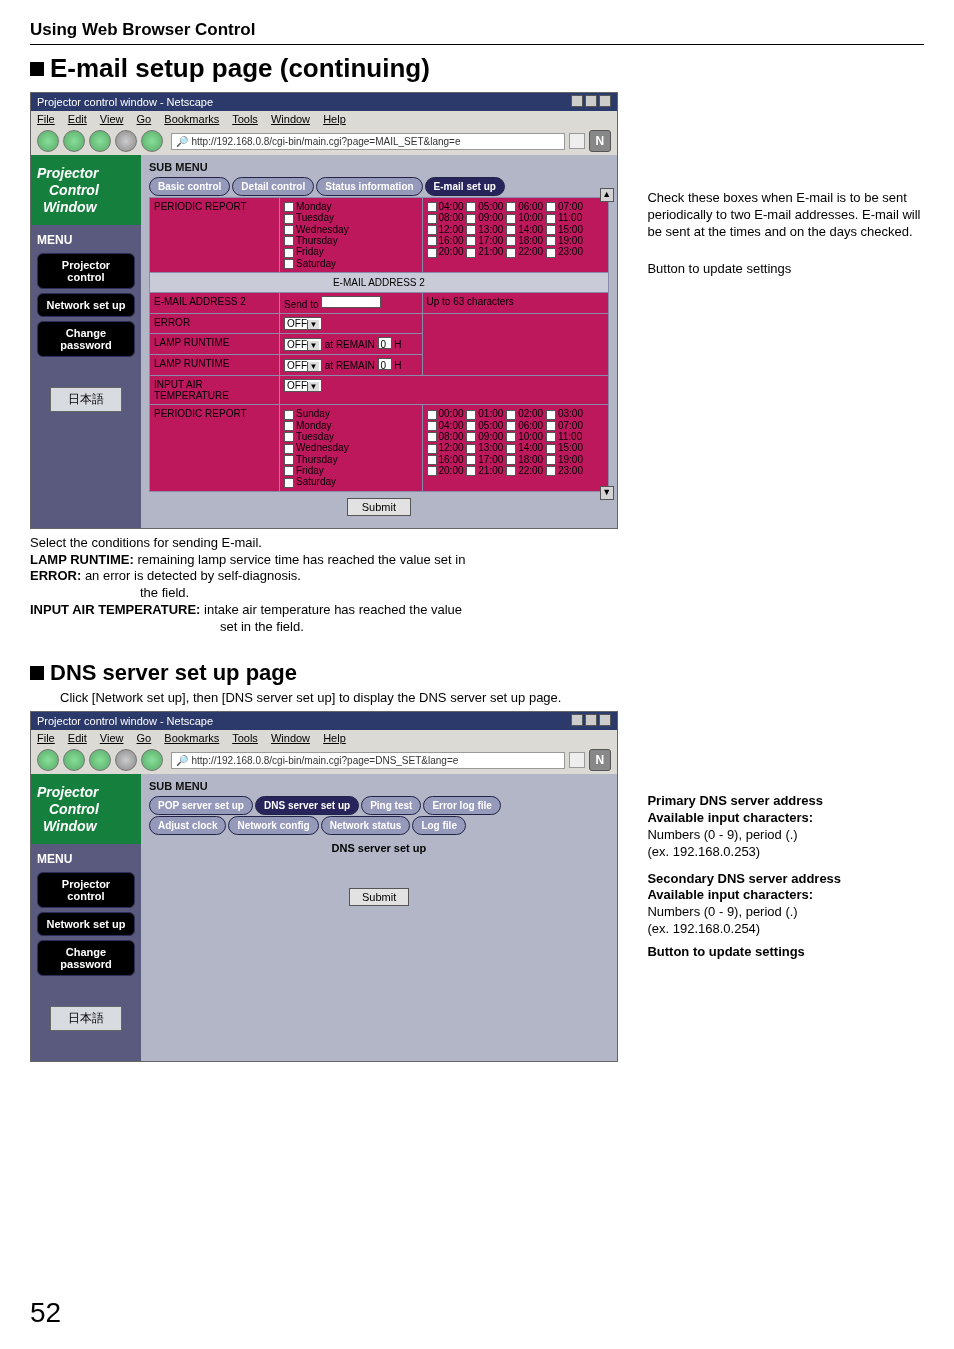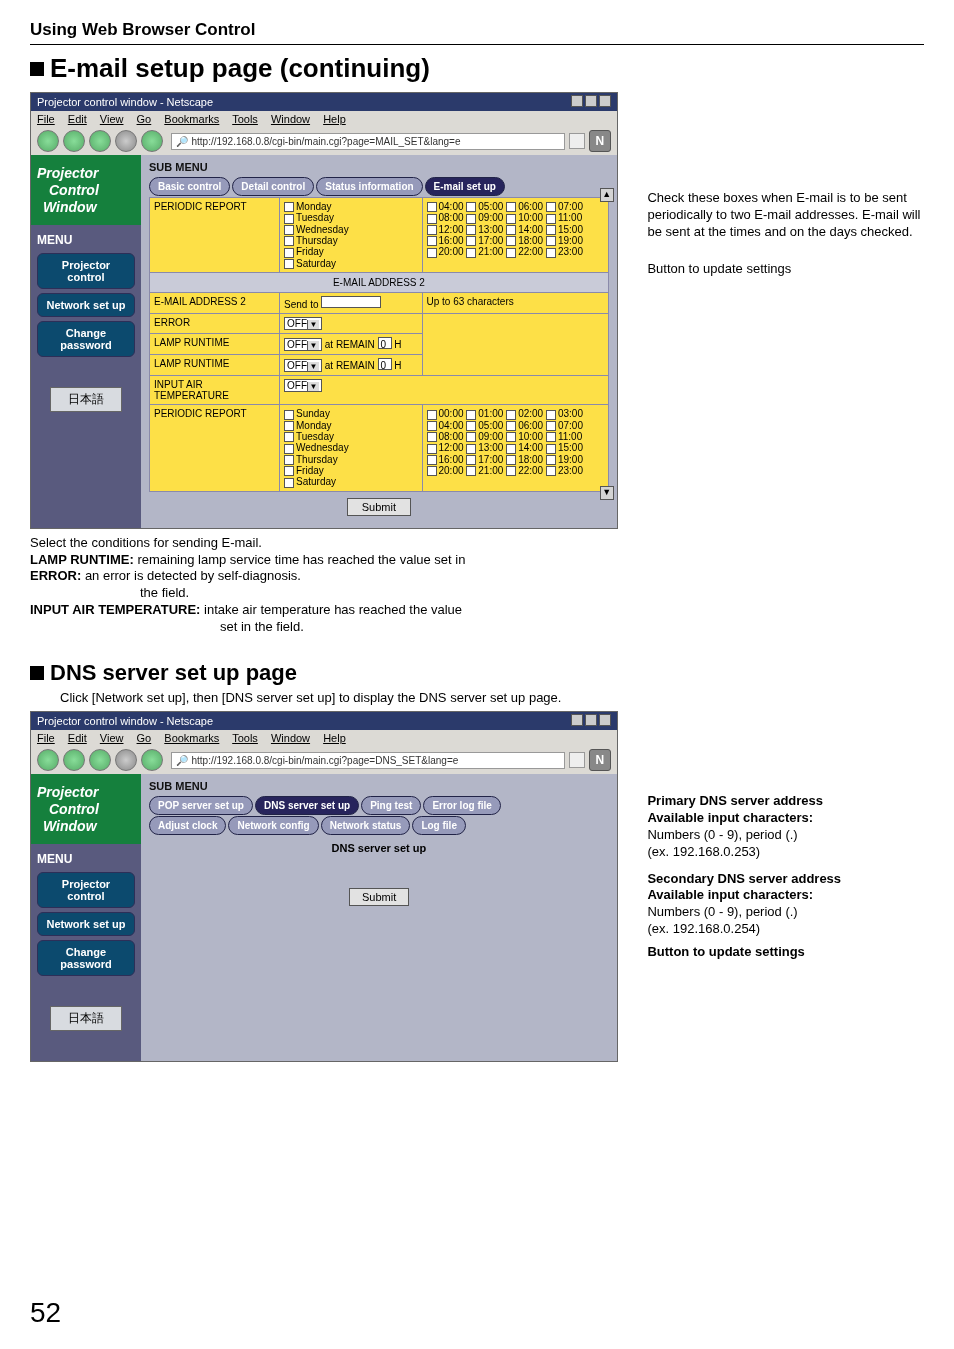--- a/index.html
+++ b/index.html
@@ -23,30 +23,30 @@
   .navbar .circle { width:22px; height:22px; border-radius:50%; background: radial-gradient(#8d9 ,#5a6); border:1px solid #777; display:inline-block;}
   .navbar .circle.grey { background: radial-gradient(#ccc,#888);}
   .navbar .addr { flex:1; background:#fff; border:1px solid #999; padding:2px 4px; margin-left:4px; font-size:10px; color:#333; display:flex; align-items:center; gap:3px;}
   .navbar .ndrop { width:16px;height:16px;border:1px solid #999;background:#eee;}
   .navbar .nicon { width:22px;height:22px;background:#888;border-radius:3px;border:1px solid #555; display:flex;align-items:center;justify-content:center;color:#fff;font-weight:bold;font-size:12px;}
 
   .app-body { display:flex; }
   .sidebar { width:110px; background:#595a7e; padding:0; }
   .logo { background:#15803d; color:#fff; font-style:italic; font-weight:bold; padding:10px 6px; font-size:14px; line-height:1.2; }
   .side-group { background:#595a7e; padding:8px 6px 2px 6px; color:#fff; font-weight:bold; font-size:12px;}
-  .side-btn { background:#0c4a6e; color:#fff; margin:4px 6px; padding:5px 4px; border-radius:6px; text-align:center; font-size:11px; font-weight:bold; border:1px solid #2d2f58;}
+  .side-btn { background:#000000; color:#fff; margin:4px 6px; padding:5px 4px; border-radius:6px; text-align:center; font-size:11px; font-weight:bold; border:1px solid #2d2f58;}
   .japanese-btn { background:#d8dbe0; color:#000; margin:30px auto; width:72px; padding:3px; text-align:center; border:1px solid #666; font-size:12px;}
 
   .main-panel { flex:1; background:#b3b6c7; padding:6px 8px; font-size:11px;}
   .sub-menu-title { font-weight:bold; color:#111; margin-bottom:4px;}
   .tabrow { margin-bottom:1px; display:flex; gap:2px; flex-wrap:wrap;}
   .tab { background:#969aba; border:1px solid #212347; border-radius:10px; padding:3px 8px; color:#fff; font-size:10px; font-weight:bold;}
   .tab.active { background:#27245c; }
 
-  .tbl { border-collapse: collapse; width:100%; background:#fde047;}
+  .tbl { border-collapse: collapse; width:100%; background:#be185d;}
   .tbl td { border:1px solid #828; border-color:#8a8aaa; padding:3px 4px; vertical-align:top; font-size:10px;}
   .left-col { width:130px; }
   .selectbox { display:inline-block; border:1px solid #555; background:#fff; padding:0 2px; font-size:10px;}
   .arrow { display:inline-block; width:12px; background:#ddd; border-left:1px solid #555; text-align:center; font-size:8px;}
   .txtin { display:inline-block; border:1px solid #555; background:#fff; padding:1px 2px; min-width:14px; height:12px; font-size:10px;}
   .checkbox { display:inline-block; width:10px;height:10px;border:1px solid #555;background:#fff;margin-right:2px; vertical-align:middle;}
   .check-row div { white-space:nowrap; font-size:10px;}
   .section-header-row td { background:#c9cbd8; text-align:center; font-weight:normal; padding:4px;}
   .submit-btn { background:#e2e2e2; border:1px solid #555; padding:2px 14px; font-size:11px; margin:6px auto; display:block;}
 

